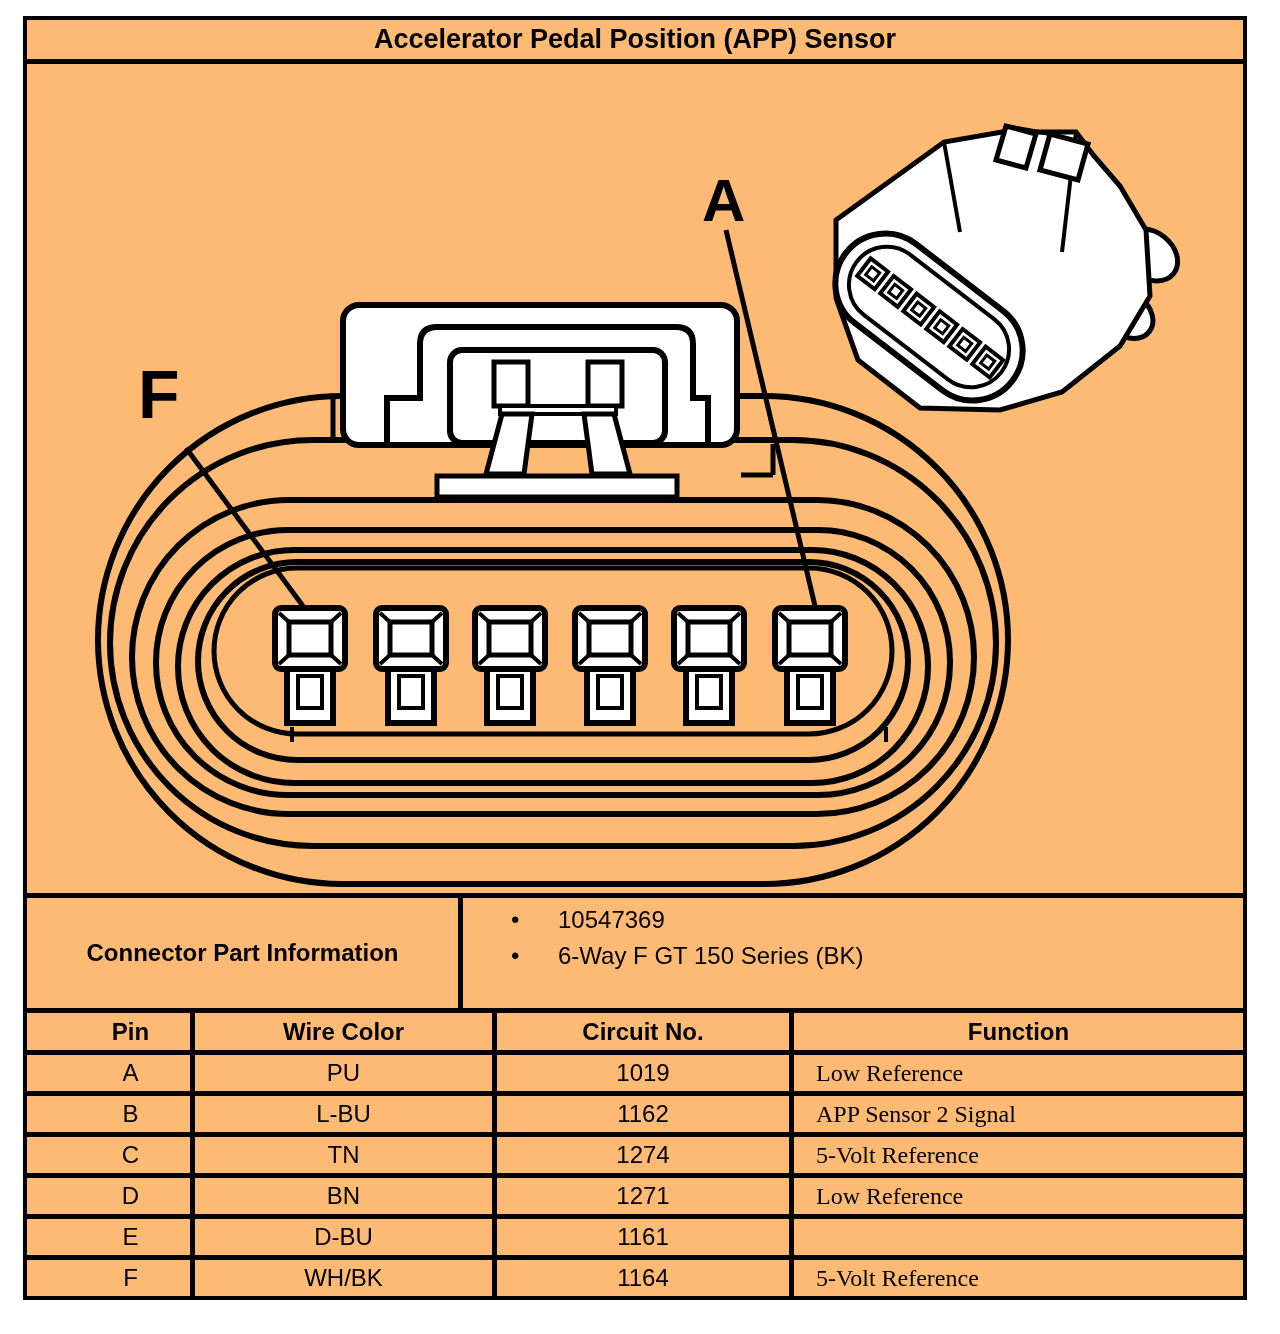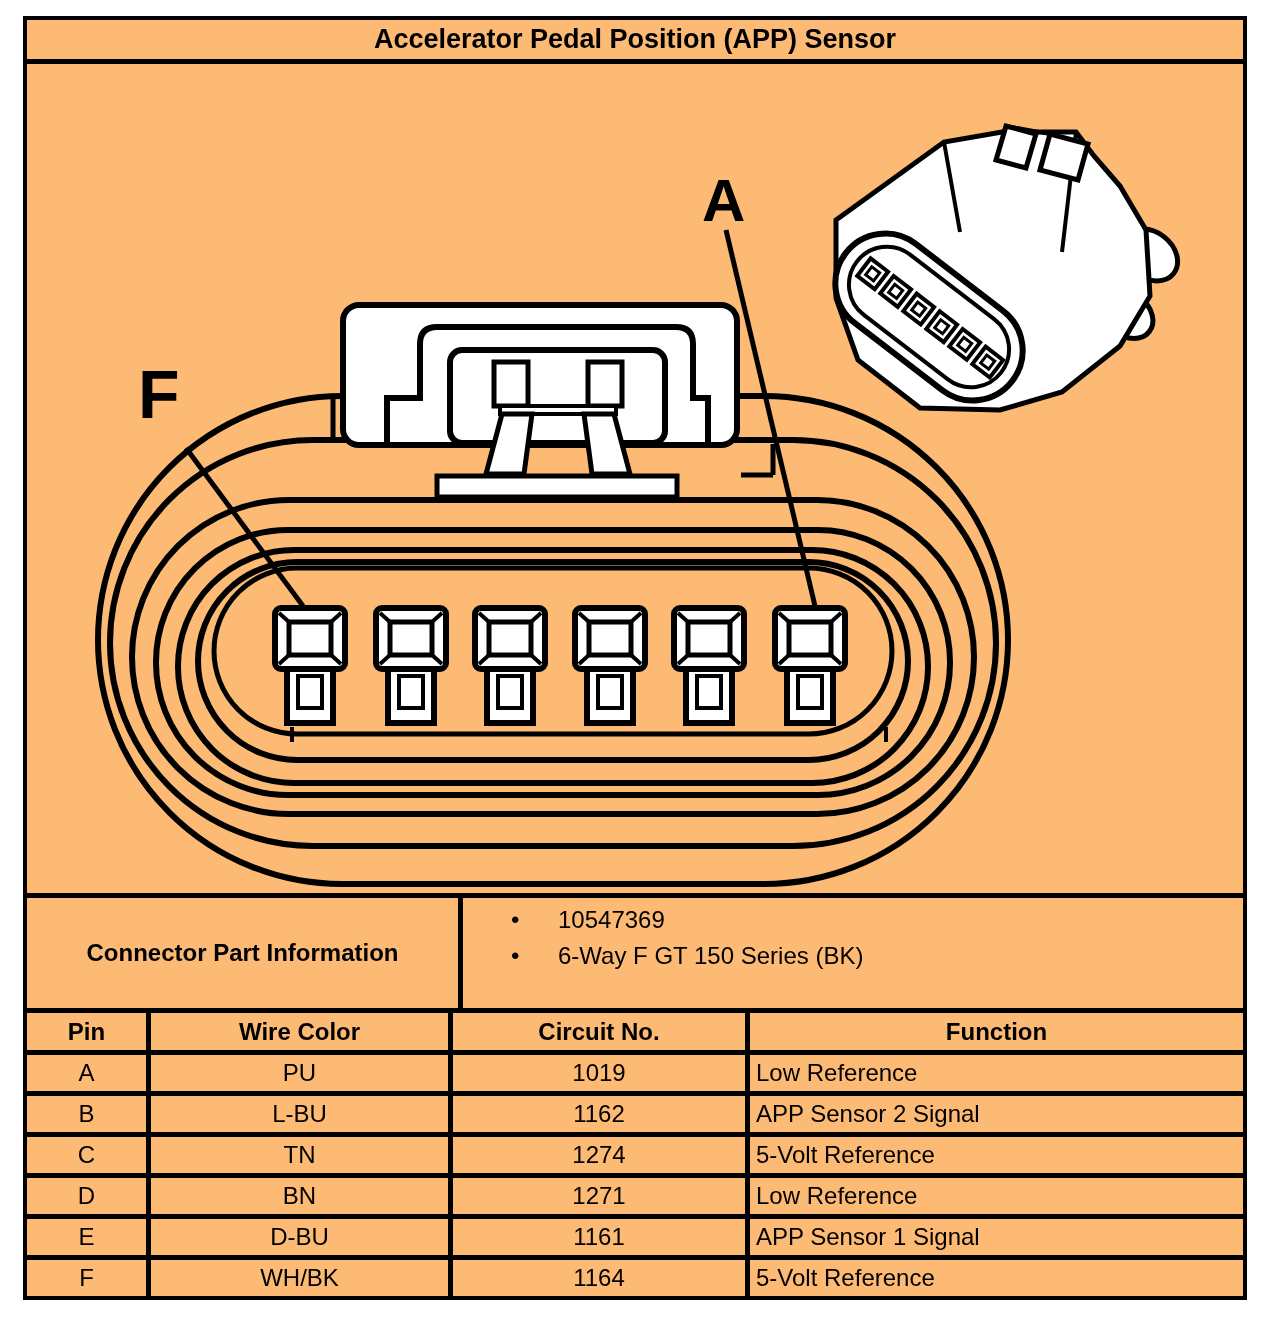--- a/index.html
+++ b/index.html
@@ -24,25 +24,25 @@
     font-weight:bold;font-size:24px;text-align:center;
   }
   .cpi-bullets{flex:1;padding:4px 0 0 48px;font-size:24px;box-sizing:border-box;}
   .bullet-line{display:flex;line-height:36px;}
   .bullet-glyph{width:47px;}
   .grid-row{display:flex;box-sizing:border-box;font-size:24px;}
   .header-row{height:42px;border-bottom:5px solid #000;font-weight:bold;}
   .data-row{height:41px;border-bottom:5px solid #000;}
   .data-row:last-child{height:36px;border-bottom:none;}
   .cell{display:flex;align-items:center;justify-content:center;box-sizing:border-box;}
-  .col-pin{width:124px;border-right:5px solid #000;}
+  .col-pin{width:124px;border-right:5px solid #000;margin-left:44px;}
   .col-wire{width:302px;border-right:5px solid #000;}
   .col-circuit{width:297px;border-right:5px solid #000;}
   .col-function{flex:1;border-radius:13px;}
-  .data-row .col-function{justify-content:flex-start;padding-left:6px;}
+  .data-row .col-function{justify-content:flex-start;padding-left:22px;font-family:Liberation Serif, serif;}
   svg.overlay{position:absolute;left:0;top:0;pointer-events:none;z-index:5;}
   svg text{font-family:"Liberation Sans",sans-serif;}
 </style>
 </head>
 <body>
 
 <div class="page">
   <div class="title-row">
     <span>Accelerator Pedal Position (APP) Sensor</span>
   </div>
@@ -91,21 +91,20 @@
   <div class="grid-row data-row">
     <div class="cell col-pin">D</div>
     <div class="cell col-wire">BN</div>
     <div class="cell col-circuit">1271</div>
     <div class="cell col-function">Low Reference</div>
   </div>
   <div class="grid-row data-row">
     <div class="cell col-pin">E</div>
     <div class="cell col-wire">D-BU</div>
     <div class="cell col-circuit">1161</div>
-    <div class="cell col-function">APP Sensor 1 Signal</div>
   </div>
   <div class="grid-row data-row">
     <div class="cell col-pin">F</div>
     <div class="cell col-wire">WH/BK</div>
     <div class="cell col-circuit">1164</div>
     <div class="cell col-function">5-Volt Reference</div>
   </div>
 </div>
 
 <svg class="overlay" width="1280" height="1334" viewBox="0 0 1280 1334">

